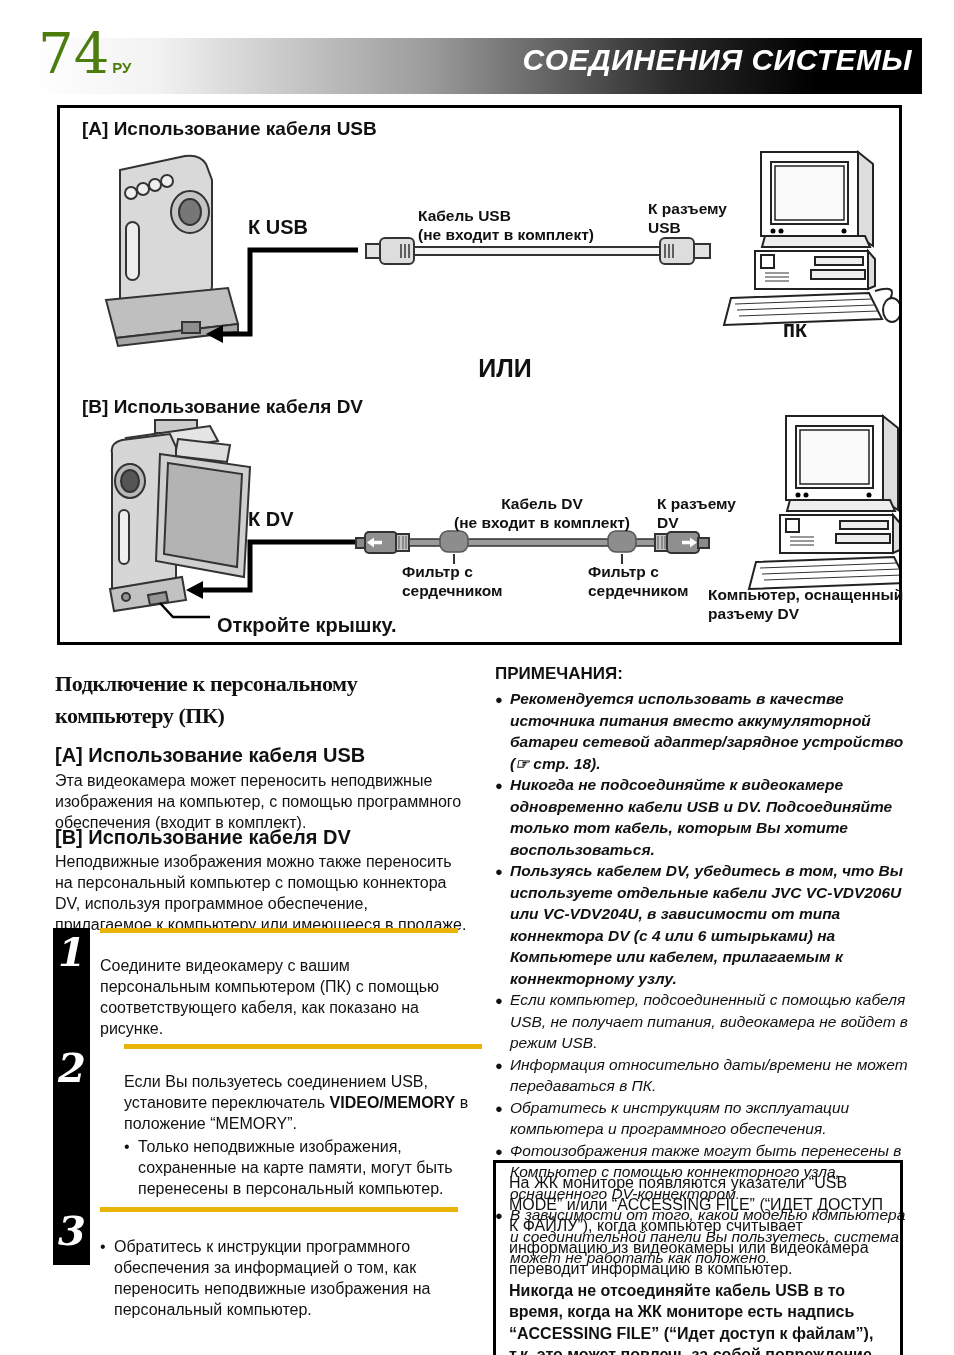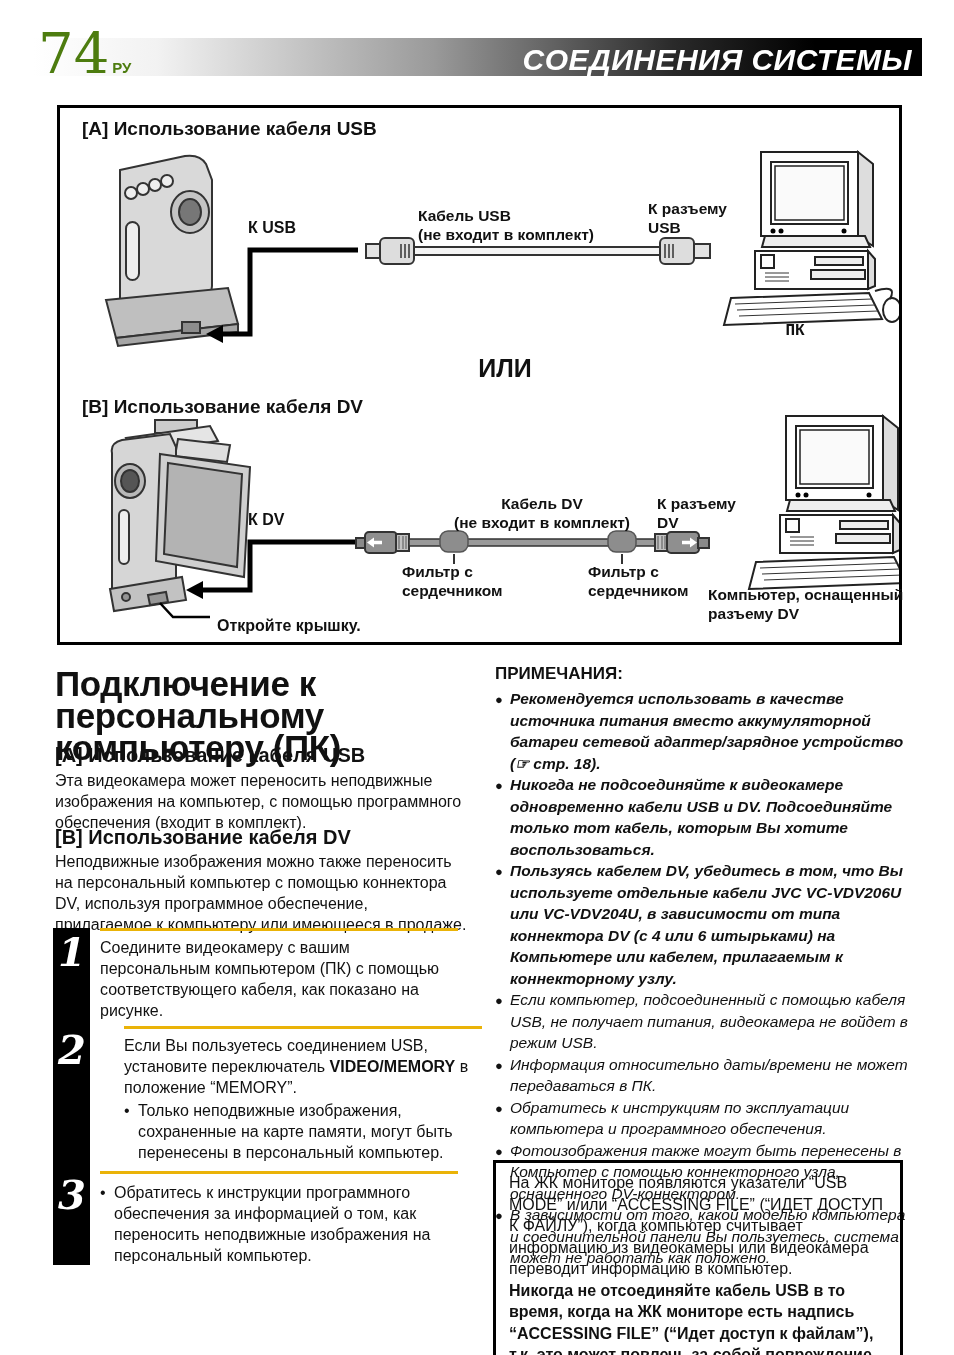--- a/index.html
+++ b/index.html
@@ -1,50 +1,50 @@
 <!DOCTYPE html>
 <html><head>
 <meta charset="utf-8">
 <style>
   html,body{margin:0;padding:0;background:#fff;}
   body{font-family:"Liberation Sans",sans-serif;color:#111;}
   #page{position:relative;width:954px;height:1355px;background:#fff;overflow:hidden;}
 
   
-  .banner{position:absolute;left:33px;top:38px;width:889px;height:38px;
+  .banner{position:absolute;left:33px;top:38px;width:889px;height:56px;
     background:linear-gradient(90deg,#ffffff 0%,#f2f2f2 14%,#9a9a9a 45%,#2a2a2a 72%,#000 88%);
     }
   .banner-text{position:absolute;right:10px;top:5px;font-size:30px;font-weight:bold;font-style:italic;
     color:#fff;letter-spacing:0.5px;white-space:nowrap;}
   .page-num{position:absolute;left:38px;top:26px;font-family:"DejaVu Serif",serif;font-size:56px;
     line-height:56px;color:#4d7c0f;}
   .page-lang{font-family:"Liberation Sans",sans-serif;font-size:15px;font-weight:bold;margin-left:3px;}
 
   
   .diagram{position:absolute;left:57px;top:105px;width:839px;height:534px;border:3px solid #000;background:#fff;}
   .diagram svg{position:absolute;left:0;top:0;}
-  .lbl{position:absolute;font-weight:bold;font-size:16px;line-height:19px;white-space:nowrap;}
+  .lbl{position:absolute;font-weight:bold;font-size:20px;line-height:19px;white-space:nowrap;}
   .diagram-heading{position:absolute;font-size:19px;font-weight:bold;white-space:nowrap;}
   .or-label{position:absolute;left:370px;top:246px;width:150px;text-align:center;
     font-size:25px;font-weight:bold;}
   .small-lbl{font-size:15.5px;line-height:18.5px;}
   .wrap{white-space:normal;}
 
   
-  .main-title{position:absolute;left:55px;top:668px;width:430px;font-size:35px;line-height:32px;
-    font-weight:bold;letter-spacing:-0.4px;}
+  .main-title{position:absolute;left:55px;top:668px;width:430px;font-size:22px;line-height:32px;
+    font-weight:bold;letter-spacing:-0.4px;font-family:Liberation Serif, serif;}
   .h2a{position:absolute;left:55px;top:744px;font-size:20px;font-weight:bold;}
   .p-a{position:absolute;left:55px;top:770px;width:412px;font-size:16px;line-height:21px;}
   .h2b{position:absolute;left:55px;top:826px;font-size:20px;font-weight:bold;}
   .p-b{position:absolute;left:55px;top:851px;width:412px;font-size:16px;line-height:21px;}
 
   .steps{position:absolute;left:53px;top:928px;width:407px;}
   .steps-bar{position:absolute;left:0;top:0;width:37px;height:337px;background:#000;}
   .step{position:relative;margin-left:47px;}
-  .step-body{border-top:3px solid #eab308;padding:6px 0 10px 0;font-size:16px;line-height:21px;width:358px;}
+  .step-body{border-top:5px solid #eab308;padding:22px 0 10px 0;font-size:16px;line-height:21px;width:358px;}
   .step-num{position:absolute;left:-45px;top:2px;width:34px;text-align:center;color:#fff;
     font-family:"DejaVu Serif",serif;font-style:italic;font-weight:bold;font-size:40px;line-height:44px;}
   .step-bullet{display:flex;margin-top:2px;}
   .step-bullet .bdot{width:14px;flex:0 0 14px;}
   .play-badge{display:inline-block;background:#000;color:#fff;font-weight:bold;font-size:11px;
     line-height:13px;padding:1px 5px;border-radius:3px;vertical-align:1px;letter-spacing:0.5px;}
 
   
   .notes-heading{position:absolute;left:495px;top:664px;font-size:17px;font-weight:bold;}
   .notes{position:absolute;left:495px;top:688px;width:414px;}

